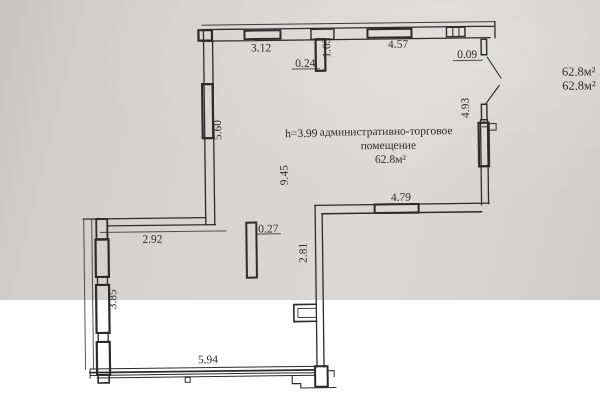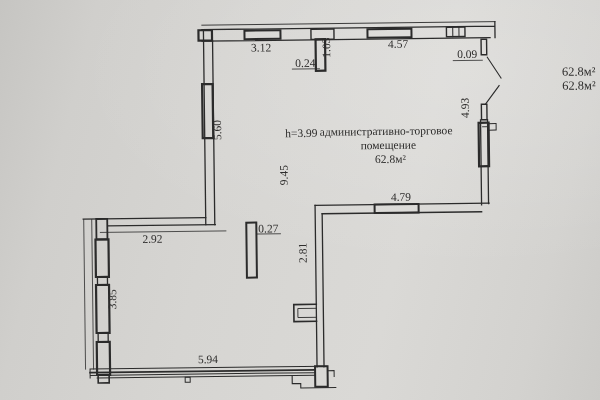--- a/index.html
+++ b/index.html
@@ -1,19 +1,19 @@
 <!DOCTYPE html>
 <html><head>
 <meta charset="utf-8">
 <style>
   html,body{margin:0;padding:0;}
   body{width:600px;height:400px;overflow:hidden;
        font-family:"Liberation Serif", serif;}
   .photo{
-    position:relative;width:600px;height:400px;
+    position:relative;width:600px;height:300px;
     background:
       radial-gradient(120% 90% at 78% 18%, rgba(255,255,255,0.18) 0%, rgba(255,255,255,0) 55%),
       linear-gradient(104deg, #c6c5c2 0%, #d0cfcc 14%, #d6d5d2 38%, #dad9d6 66%, #d3d2cf 88%, #cccbc8 100%);
   }
   svg{position:absolute;left:0;top:0;}
   .ink{stroke:#2b2b2b;fill:none;stroke-linecap:square;}
   text{fill:#2e2d2c;font-family:"Liberation Serif", serif;}
   .dim{font-size:11.5px;}
   .note{font-size:11.5px;}
   .area{font-size:12.5px;}

